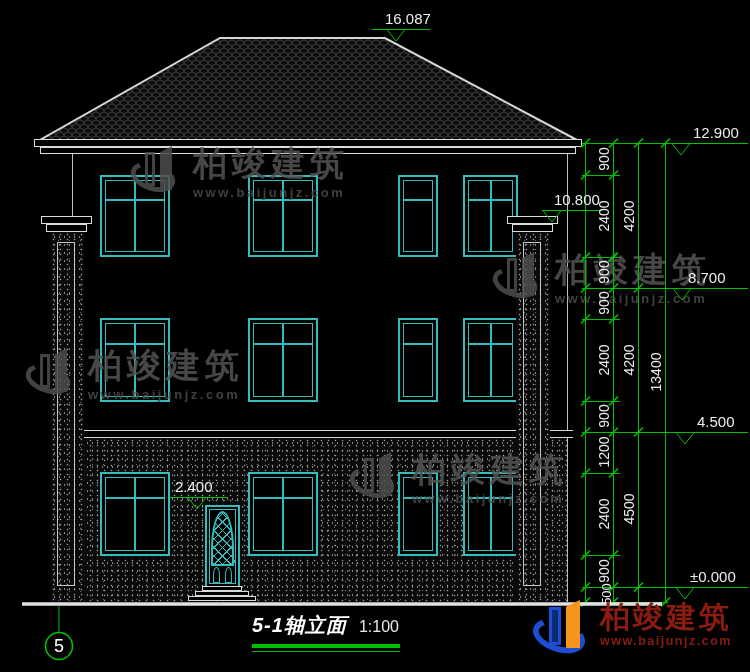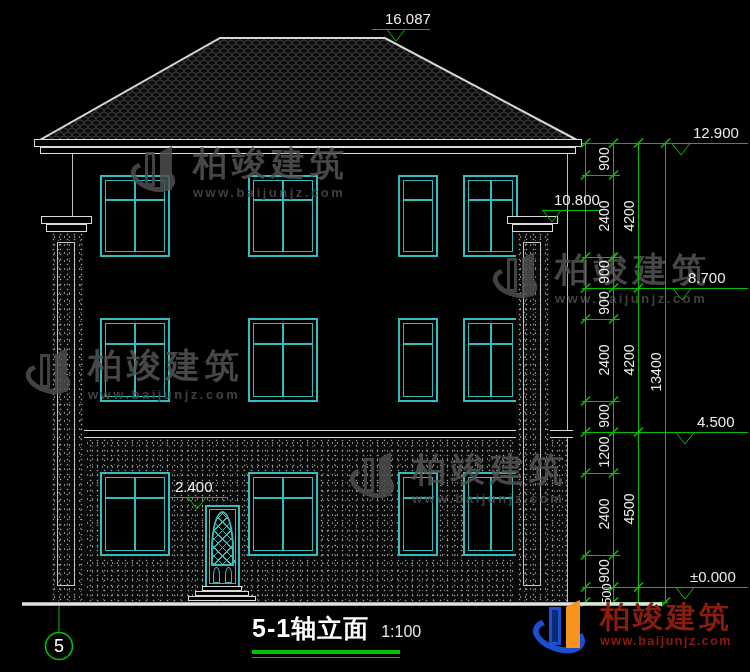--- a/index.html
+++ b/index.html
@@ -60,21 +60,21 @@
   .brand-logo .arc{position:absolute;left:-4px;top:20px;width:54px;height:32px;border:6px solid #1d4ed2;
         border-radius:50%;border-top-color:transparent;transform:rotate(18deg);box-sizing:border-box;}
   .brand-logo .b1{position:absolute;left:13px;top:7px;width:12px;height:38px;border:3px solid #1d4ed2;
         background:#0d2a74;box-sizing:border-box;}
   .brand-logo .b2{position:absolute;left:30px;top:0;width:14px;height:48px;background:#f7941e;
         clip-path:polygon(0 14%,100% 0,100% 100%,0 100%);}
   .brand-title{font-size:30px;font-weight:bold;color:#8a1c10;letter-spacing:3px;line-height:1.1;white-space:nowrap;}
   .brand-url{font-size:12.5px;font-weight:bold;color:#8a1c10;letter-spacing:1.5px;margin-top:1px;white-space:nowrap;}
   
   .titleblock{position:absolute;left:252px;top:612px;z-index:55;color:#fff;}
-  .tb-title{font-size:25px;font-weight:bold;letter-spacing:1px;}
+  .tb-title{font-size:20px;font-weight:bold;letter-spacing:1px;font-style:italic;}
   .tb-scale{font-size:16px;color:#e8e8e8;margin-left:12px;}
   .tb-bar{margin-top:5px;width:148px;height:4px;background:#00c000;}
   .tb-line{margin-top:3px;width:148px;height:1px;background:#00c000;}
 </style>
 </head>
 <body>
 
 <svg class="roof" width="562" height="118" viewBox="0 0 562 118">
   <defs>
     <pattern id="tiles" width="8" height="8" patternUnits="userSpaceOnUse">

